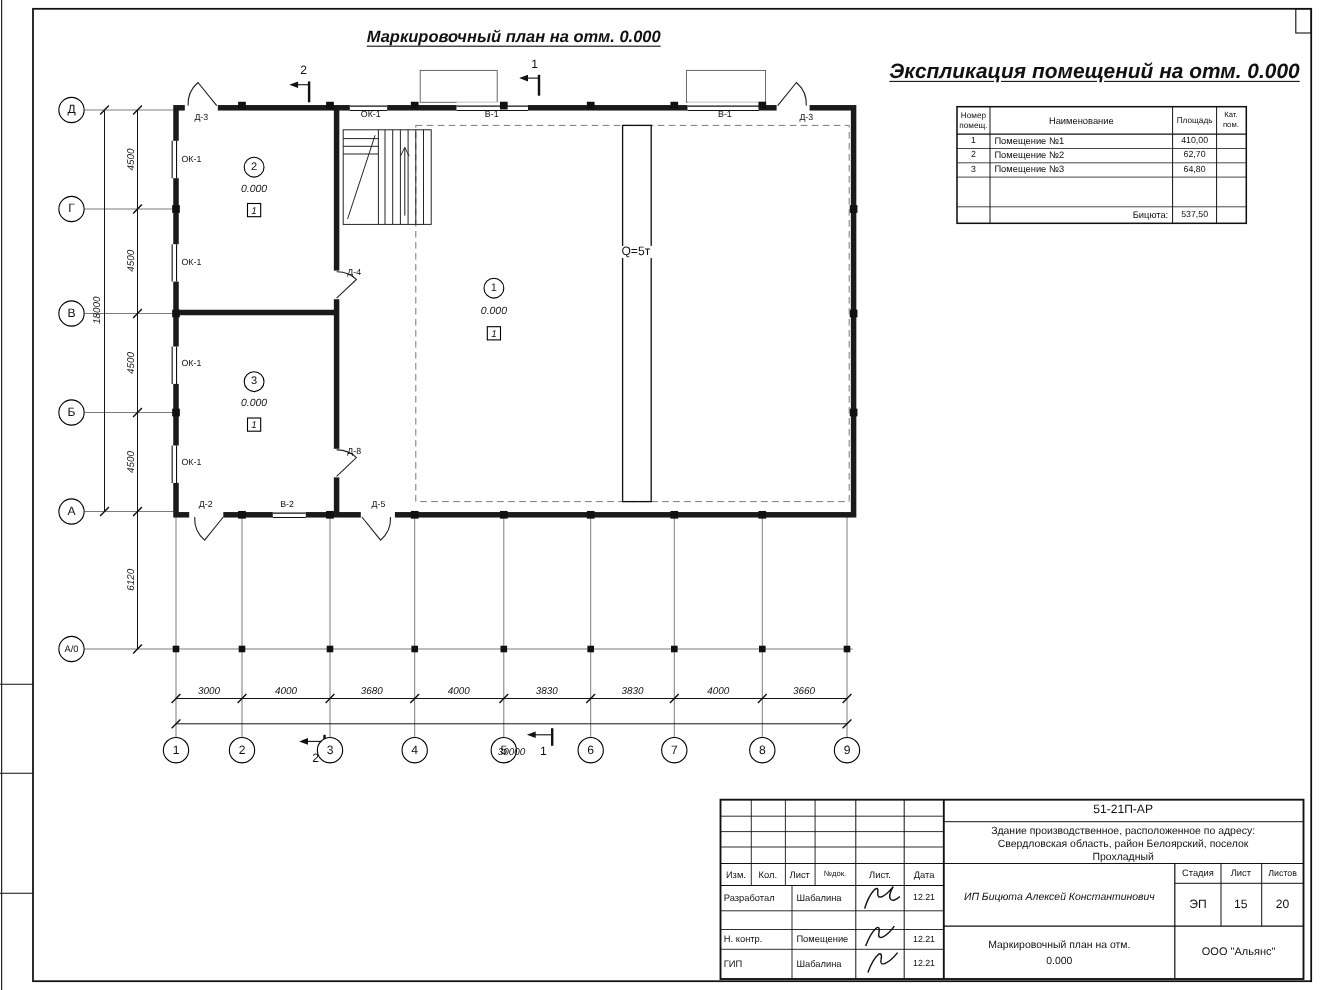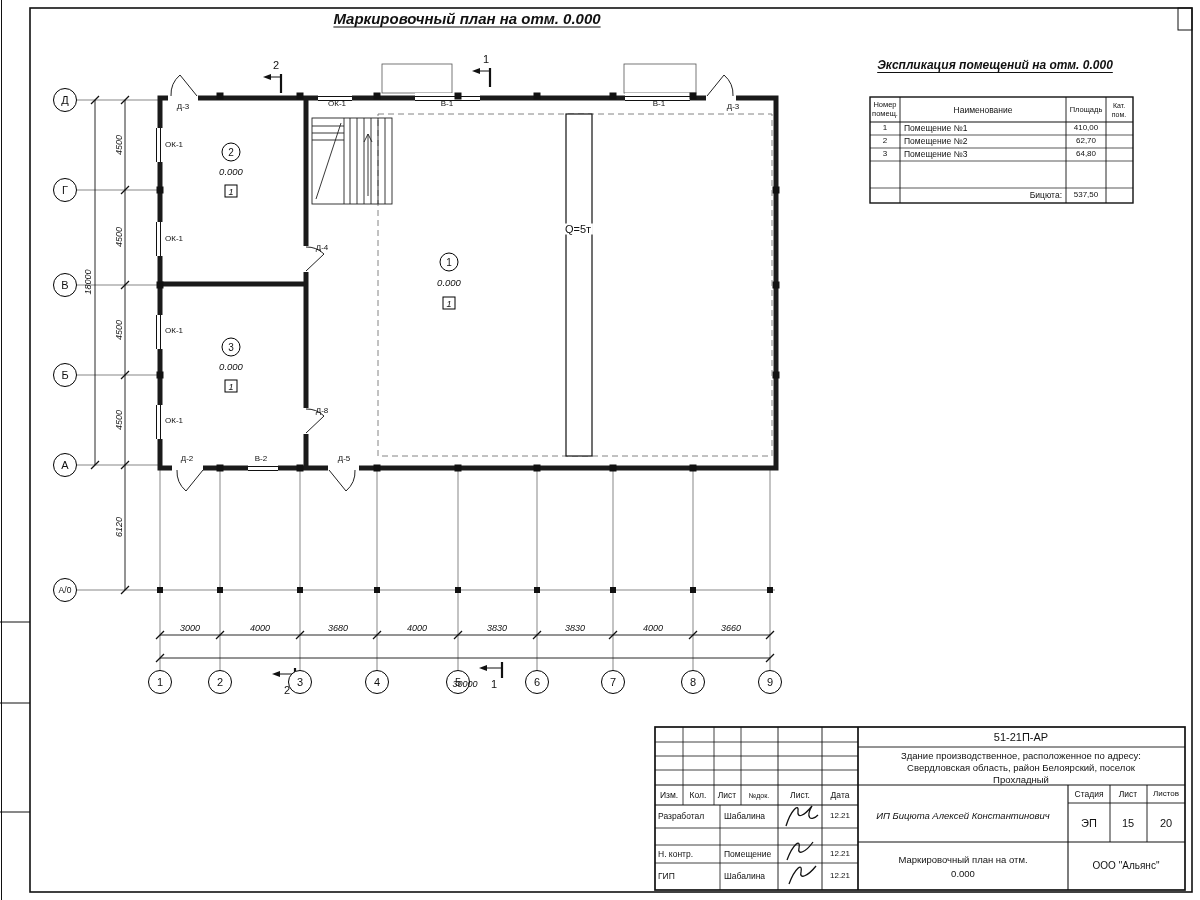--- a/index.html
+++ b/index.html
@@ -7,21 +7,21 @@
   body{font-family:"Liberation Sans",sans-serif;color:#111}
   .sheet{position:relative;width:1200px;height:900px;background:#fff;overflow:hidden}
   svg.lw{position:absolute;left:0;top:0}
   .grp{display:contents}
   .t{position:absolute;transform:translate(-50%,-50%);white-space:nowrap;font-size:10px;color:#111;line-height:1}
   .tl{position:absolute;transform:translate(0,-50%);white-space:nowrap;font-size:8.5px;color:#111;line-height:1}
   .tr{position:absolute;transform:translate(-100%,-50%);white-space:nowrap;font-size:8.5px;color:#111;line-height:1}
   .tv{position:absolute;transform:translate(-50%,-50%) rotate(-90deg);white-space:nowrap;font-size:9px;font-style:italic;color:#111;line-height:1}
   .it{font-style:italic}.b{font-weight:700}.u{text-decoration:underline;text-underline-offset:3px}
   .s7{font-size:7px}.s75{font-size:7.5px}.s8{font-size:8px}.s85{font-size:8.5px}.s9{font-size:9px}
-  .s95{font-size:9.5px}.s10{font-size:10px}.s11{font-size:11px}.s13{font-size:12px}.s15{font-size:15px}
+  .s95{font-size:9.5px}.s10{font-size:10px}.s11{font-size:11px}.s13{font-size:19px}.s15{font-size:15px}
   .axc{position:absolute;width:24px;height:24px;border:1.2px solid #000;border-radius:50%;background:#fff;
        display:flex;align-items:center;justify-content:center;font-size:11px;transform:translate(-50%,-50%)}
   .axc.sm{font-size:8.5px}
   .rc{position:absolute;width:19px;height:19px;border:1px solid #000;border-radius:50%;background:#fff;
       display:flex;align-items:center;justify-content:center;font-size:10px;transform:translate(-50%,-50%)}
   .mk{position:absolute;width:13px;height:13px;border:1px solid #000;background:#fff;font-style:italic;
       display:flex;align-items:center;justify-content:center;font-size:9px;transform:translate(-50%,-50%)}
   .qlbl{background:#fff;padding:0 2px}
 </style>
 </head>
@@ -247,21 +247,21 @@
 
     <g stroke="#111" fill="none" stroke-width="1.3">
       <path d="M 786 826 C 791 810 799 803 798 811 C 797 819 804 816 812 806 C 805 818 811 822 818 815"></path>
       <path d="M 787 860 C 793 844 801 838 799 848 C 797 856 806 852 813 842"></path>
       <path d="M 789 884 C 795 868 803 862 801 872 C 799 880 808 876 816 866"></path>
     </g>
   </svg>
 
   
 
-  <div class="t it b s15 u" style="left:467px;top:18px">Маркировочный план на отм. 0.000</div>
+  <div class="t it b s15 u" style="left:467px;top:34px">Маркировочный план на отм. 0.000</div>
 
   
   <div class="grp">
     <div class="t it b s13 u" style="left:995px;top:65px">Экспликация помещений на отм. 0.000</div>
     <div class="t s75" style="left:885px;top:105px">Номер</div>
     <div class="t s75" style="left:885px;top:114px">помещ.</div>
     <div class="t s85" style="left:983px;top:110px">Наименование</div>
     <div class="t s75" style="left:1086px;top:110px">Площадь</div>
     <div class="t s7" style="left:1119px;top:105px">Кат.</div>
     <div class="t s7" style="left:1119px;top:114px">пом.</div>

